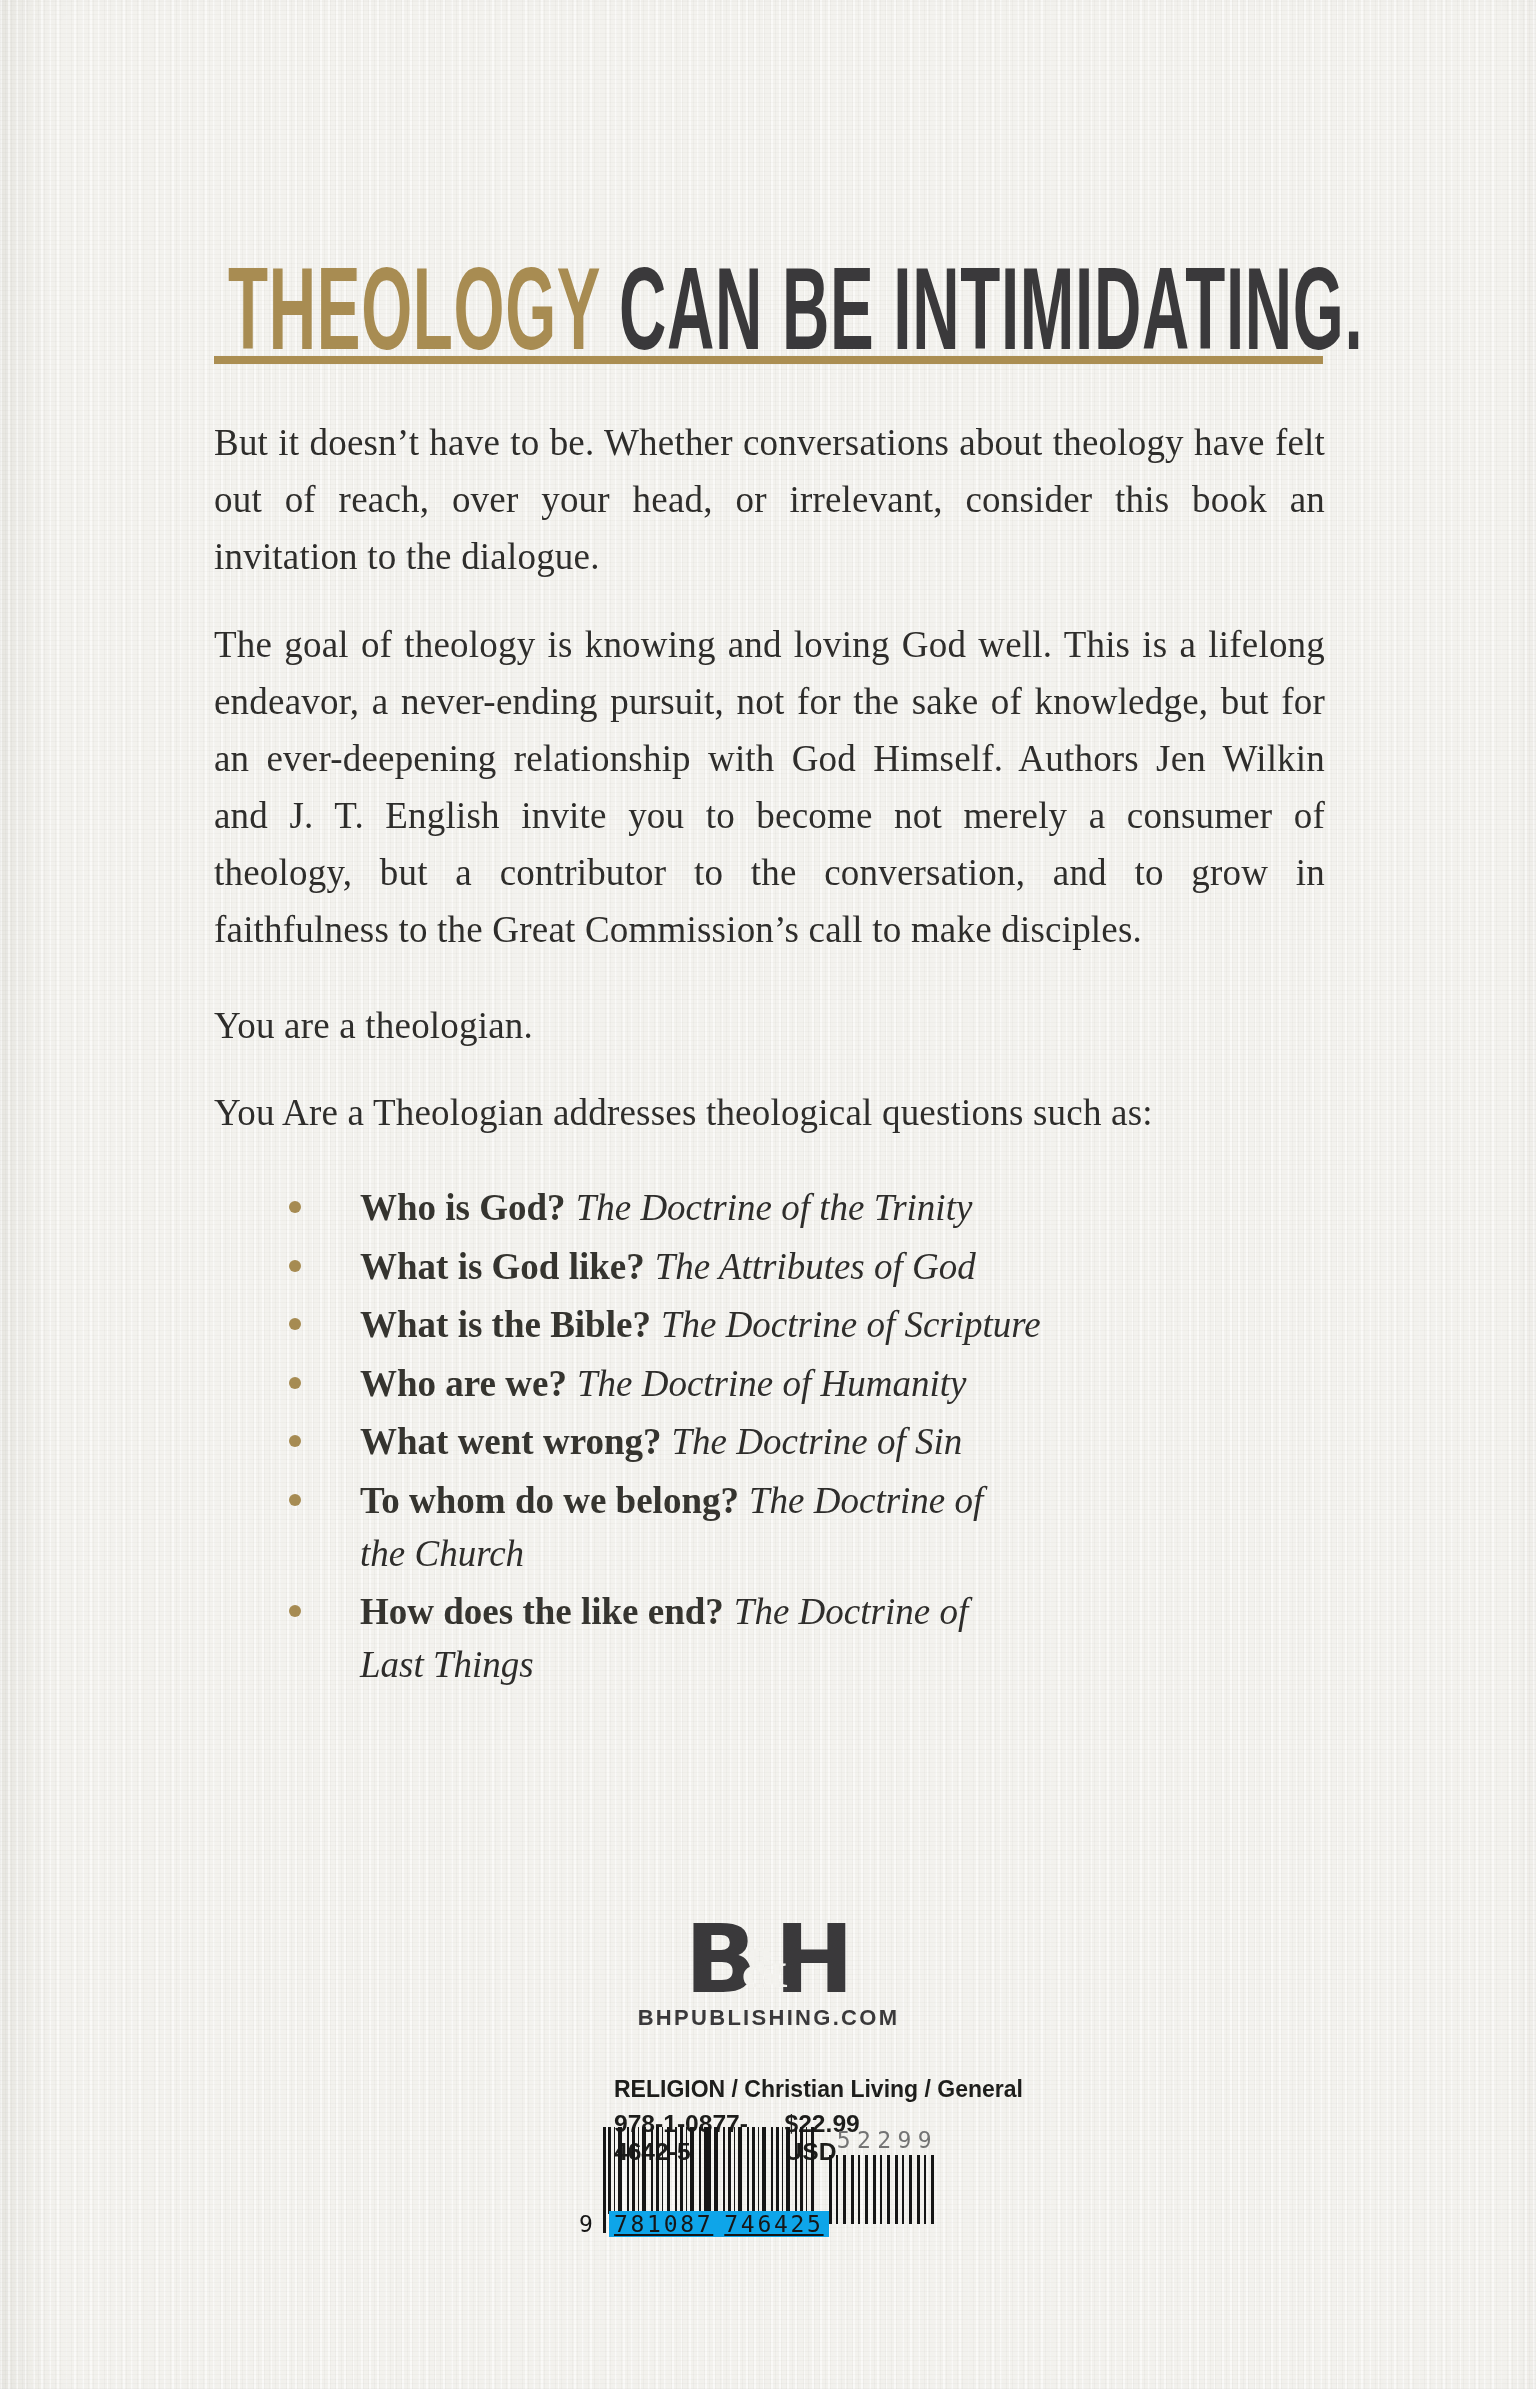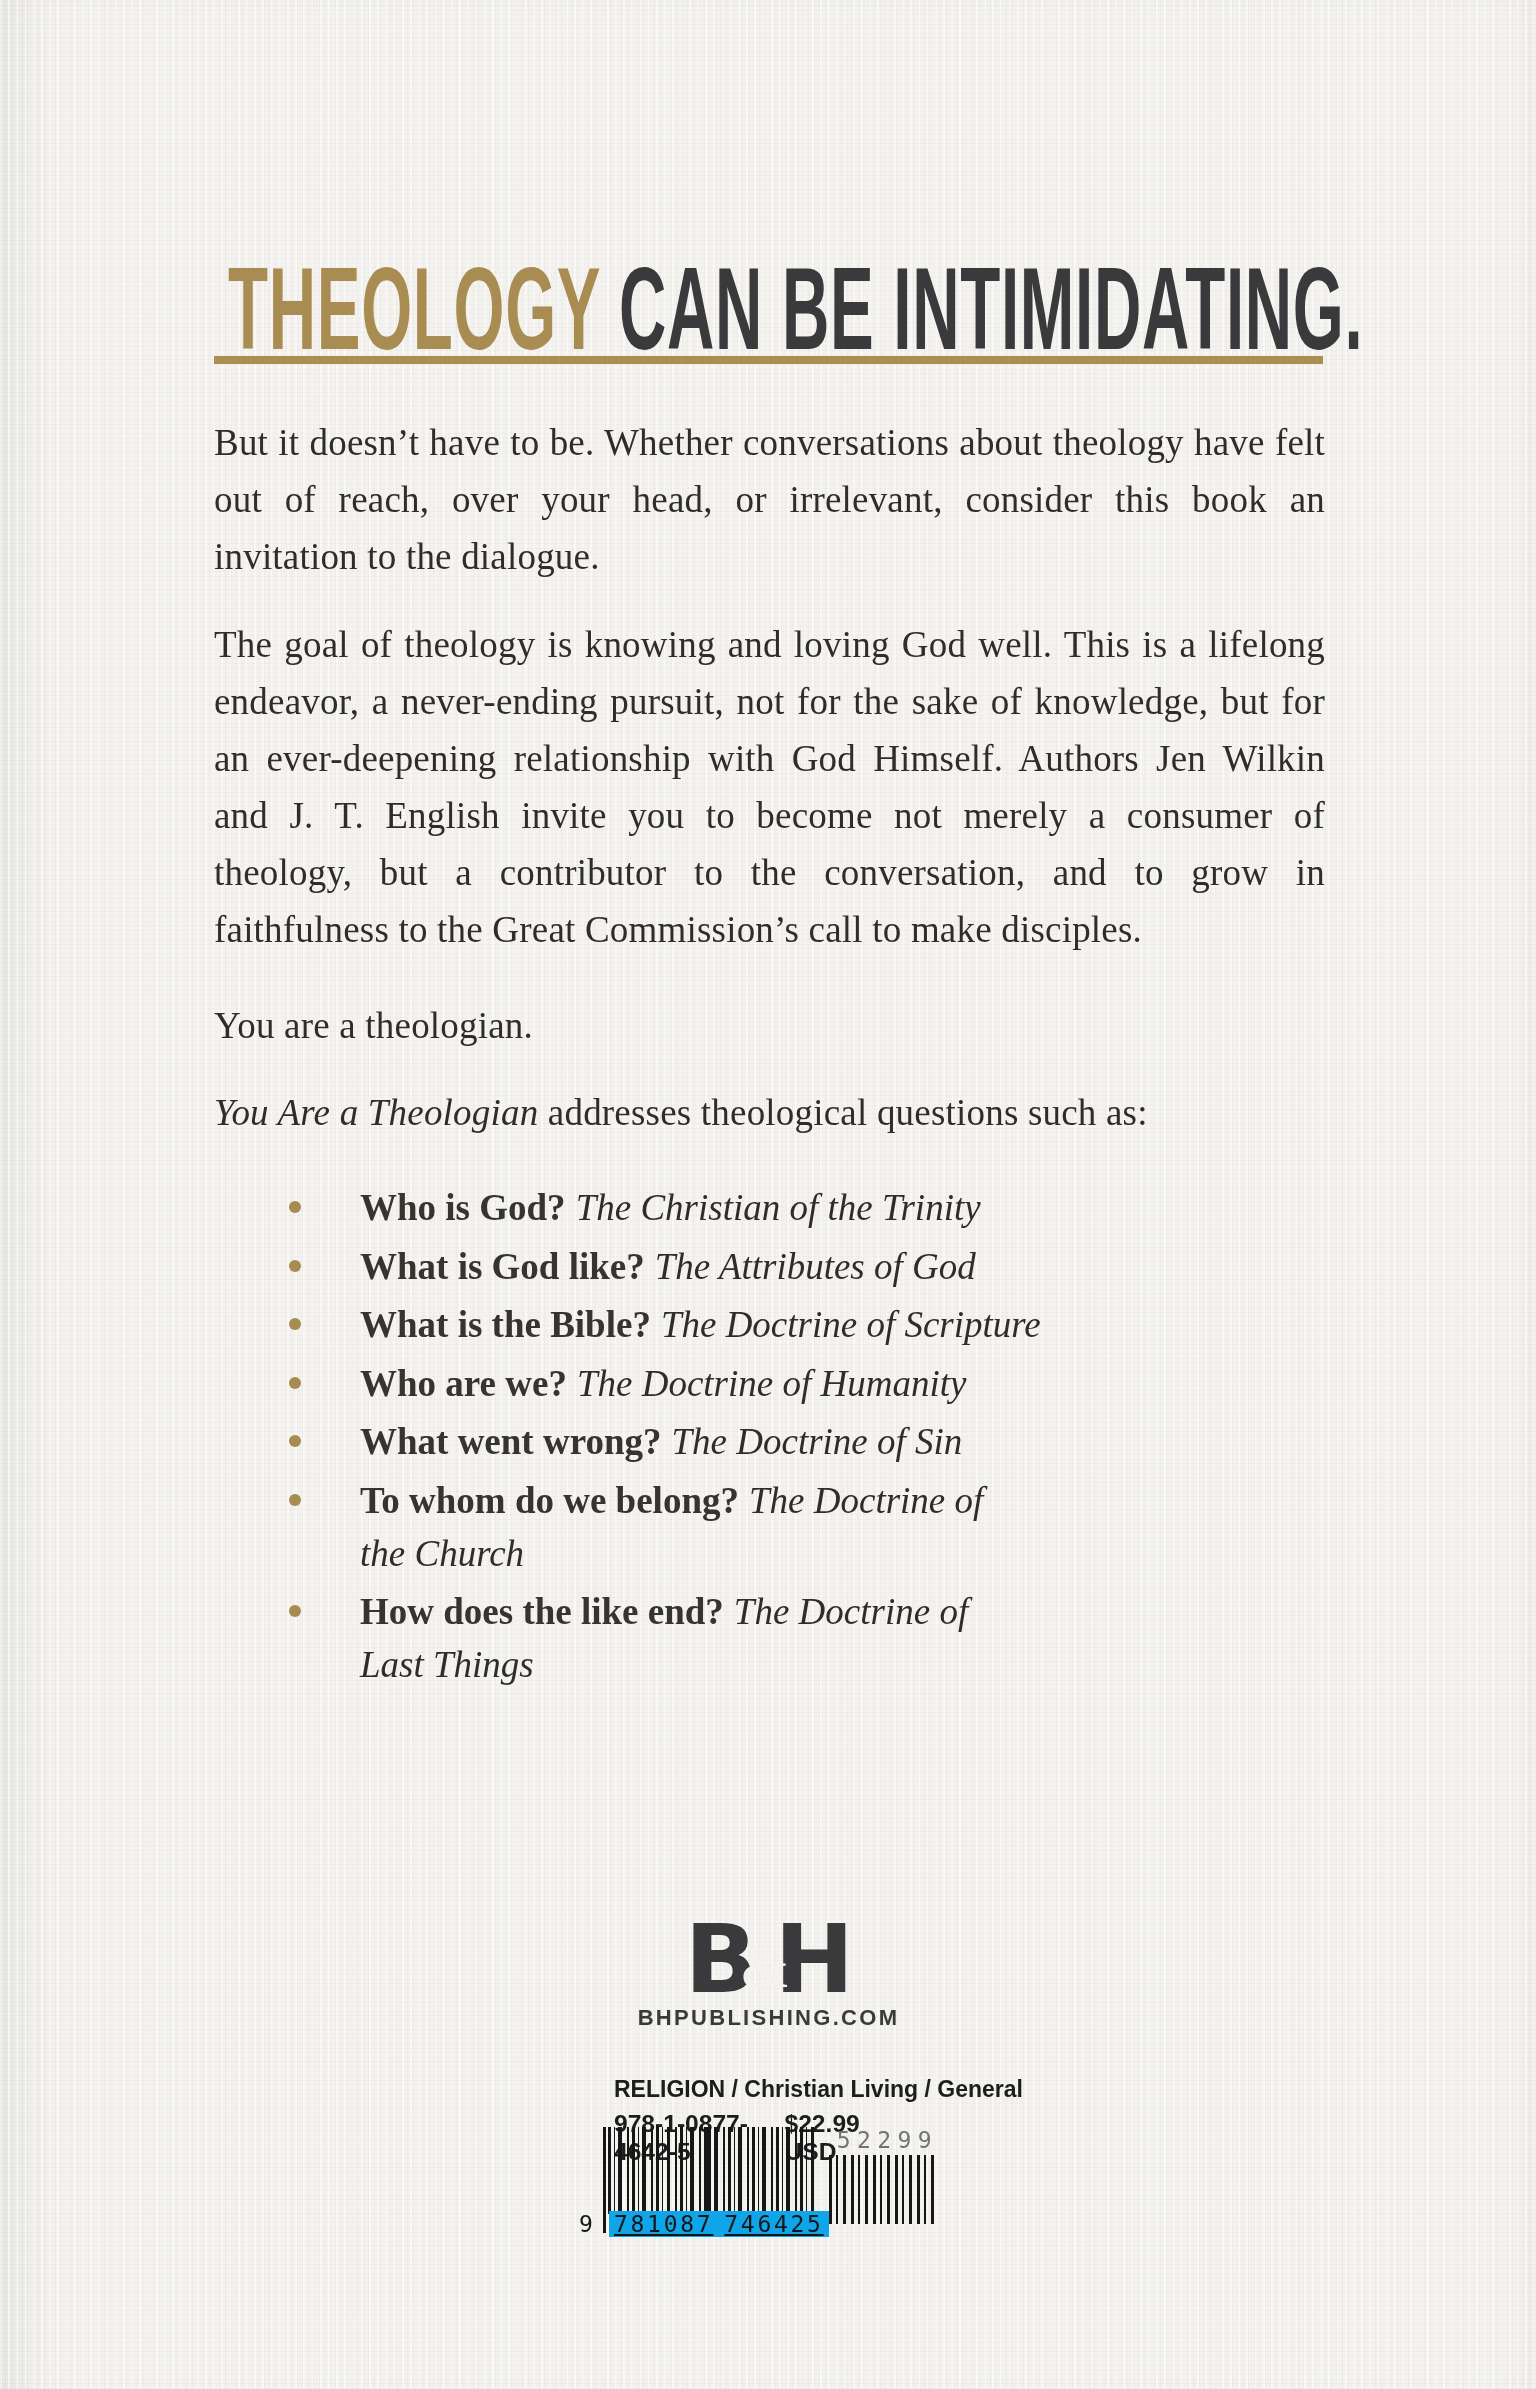--- a/index.html
+++ b/index.html
@@ -36,21 +36,21 @@
   .hl-dark{color:#3a393b;}
   .headline-rule{position:absolute;left:214px;top:356px;width:1109px;height:8.2px;background:#ab8e52;}
 
   
   .body-col{position:absolute;left:214px;top:414px;width:1111px;}
   .body-col p{margin:0;font-size:37px;line-height:57px;letter-spacing:0.2px;}
   .para-justified{text-align:justify;}
   .p2{margin-top:31px !important;}
   .p3{margin-top:39px !important;}
   .p4{margin-top:30px !important;}
-  .italic{font-style:italic;}
+  .italic{}
 
   
   .bullets{list-style:none;margin:40px 0 0 0;padding:0;}
   .bullets li{
     position:relative;padding-left:146px;
     font-size:37px;line-height:53px;margin-bottom:5.5px;
   }
   .bullet-dot{
     position:absolute;left:75px;top:20px;width:12px;height:12px;border-radius:50%;
     background:#a68b52;
@@ -129,21 +129,21 @@
     </h1>
     <div class="headline-rule"></div>
 
     <div class="body-col">
       <p class="para-justified">But it doesn’t have to be. Whether conversations about theology have felt out of reach, over your head, or irrelevant, consider this book an invitation to the dialogue.</p>
       <p class="para-justified p2">The goal of theology is knowing and loving God well. This is a lifelong endeavor, a never-ending pursuit, not for the sake of knowledge, but for an ever-deepening relationship with God Himself. Authors Jen Wilkin and J. T. English invite you to become not merely a consumer of theology, but a contributor to the conversation, and to grow in faithfulness to the Great Commission’s call to make disciples.</p>
       <p class="p3">You are a theologian.</p>
       <p class="p4"><span class="italic">You Are a Theologian</span><span> addresses theological questions such as:</span></p>
 
       <ul class="bullets">
-        <li><span class="bullet-dot"></span><span class="q">Who is God?</span><span class="a">The Christian of the Trinity</span></li>
+        <li><span class="bullet-dot"></span><span class="q">Who is God?</span><span class="a">The Doctrine of the Trinity</span></li>
         <li><span class="bullet-dot"></span><span class="q">What is God like?</span><span class="a">The Attributes of God</span></li>
         <li><span class="bullet-dot"></span><span class="q">What is the Bible?</span><span class="a">The Doctrine of Scripture</span></li>
         <li><span class="bullet-dot"></span><span class="q">Who are we?</span><span class="a">The Doctrine of Humanity</span></li>
         <li><span class="bullet-dot"></span><span class="q">What went wrong?</span><span class="a">The Doctrine of Sin</span></li>
         <li><span class="bullet-dot"></span><span class="q">To whom do we belong?</span><span class="a">The Doctrine of
 the Church</span></li>
         <li><span class="bullet-dot"></span><span class="q">How does the like end?</span><span class="a">The Doctrine of
 Last Things</span></li>
       </ul>
     </div>

